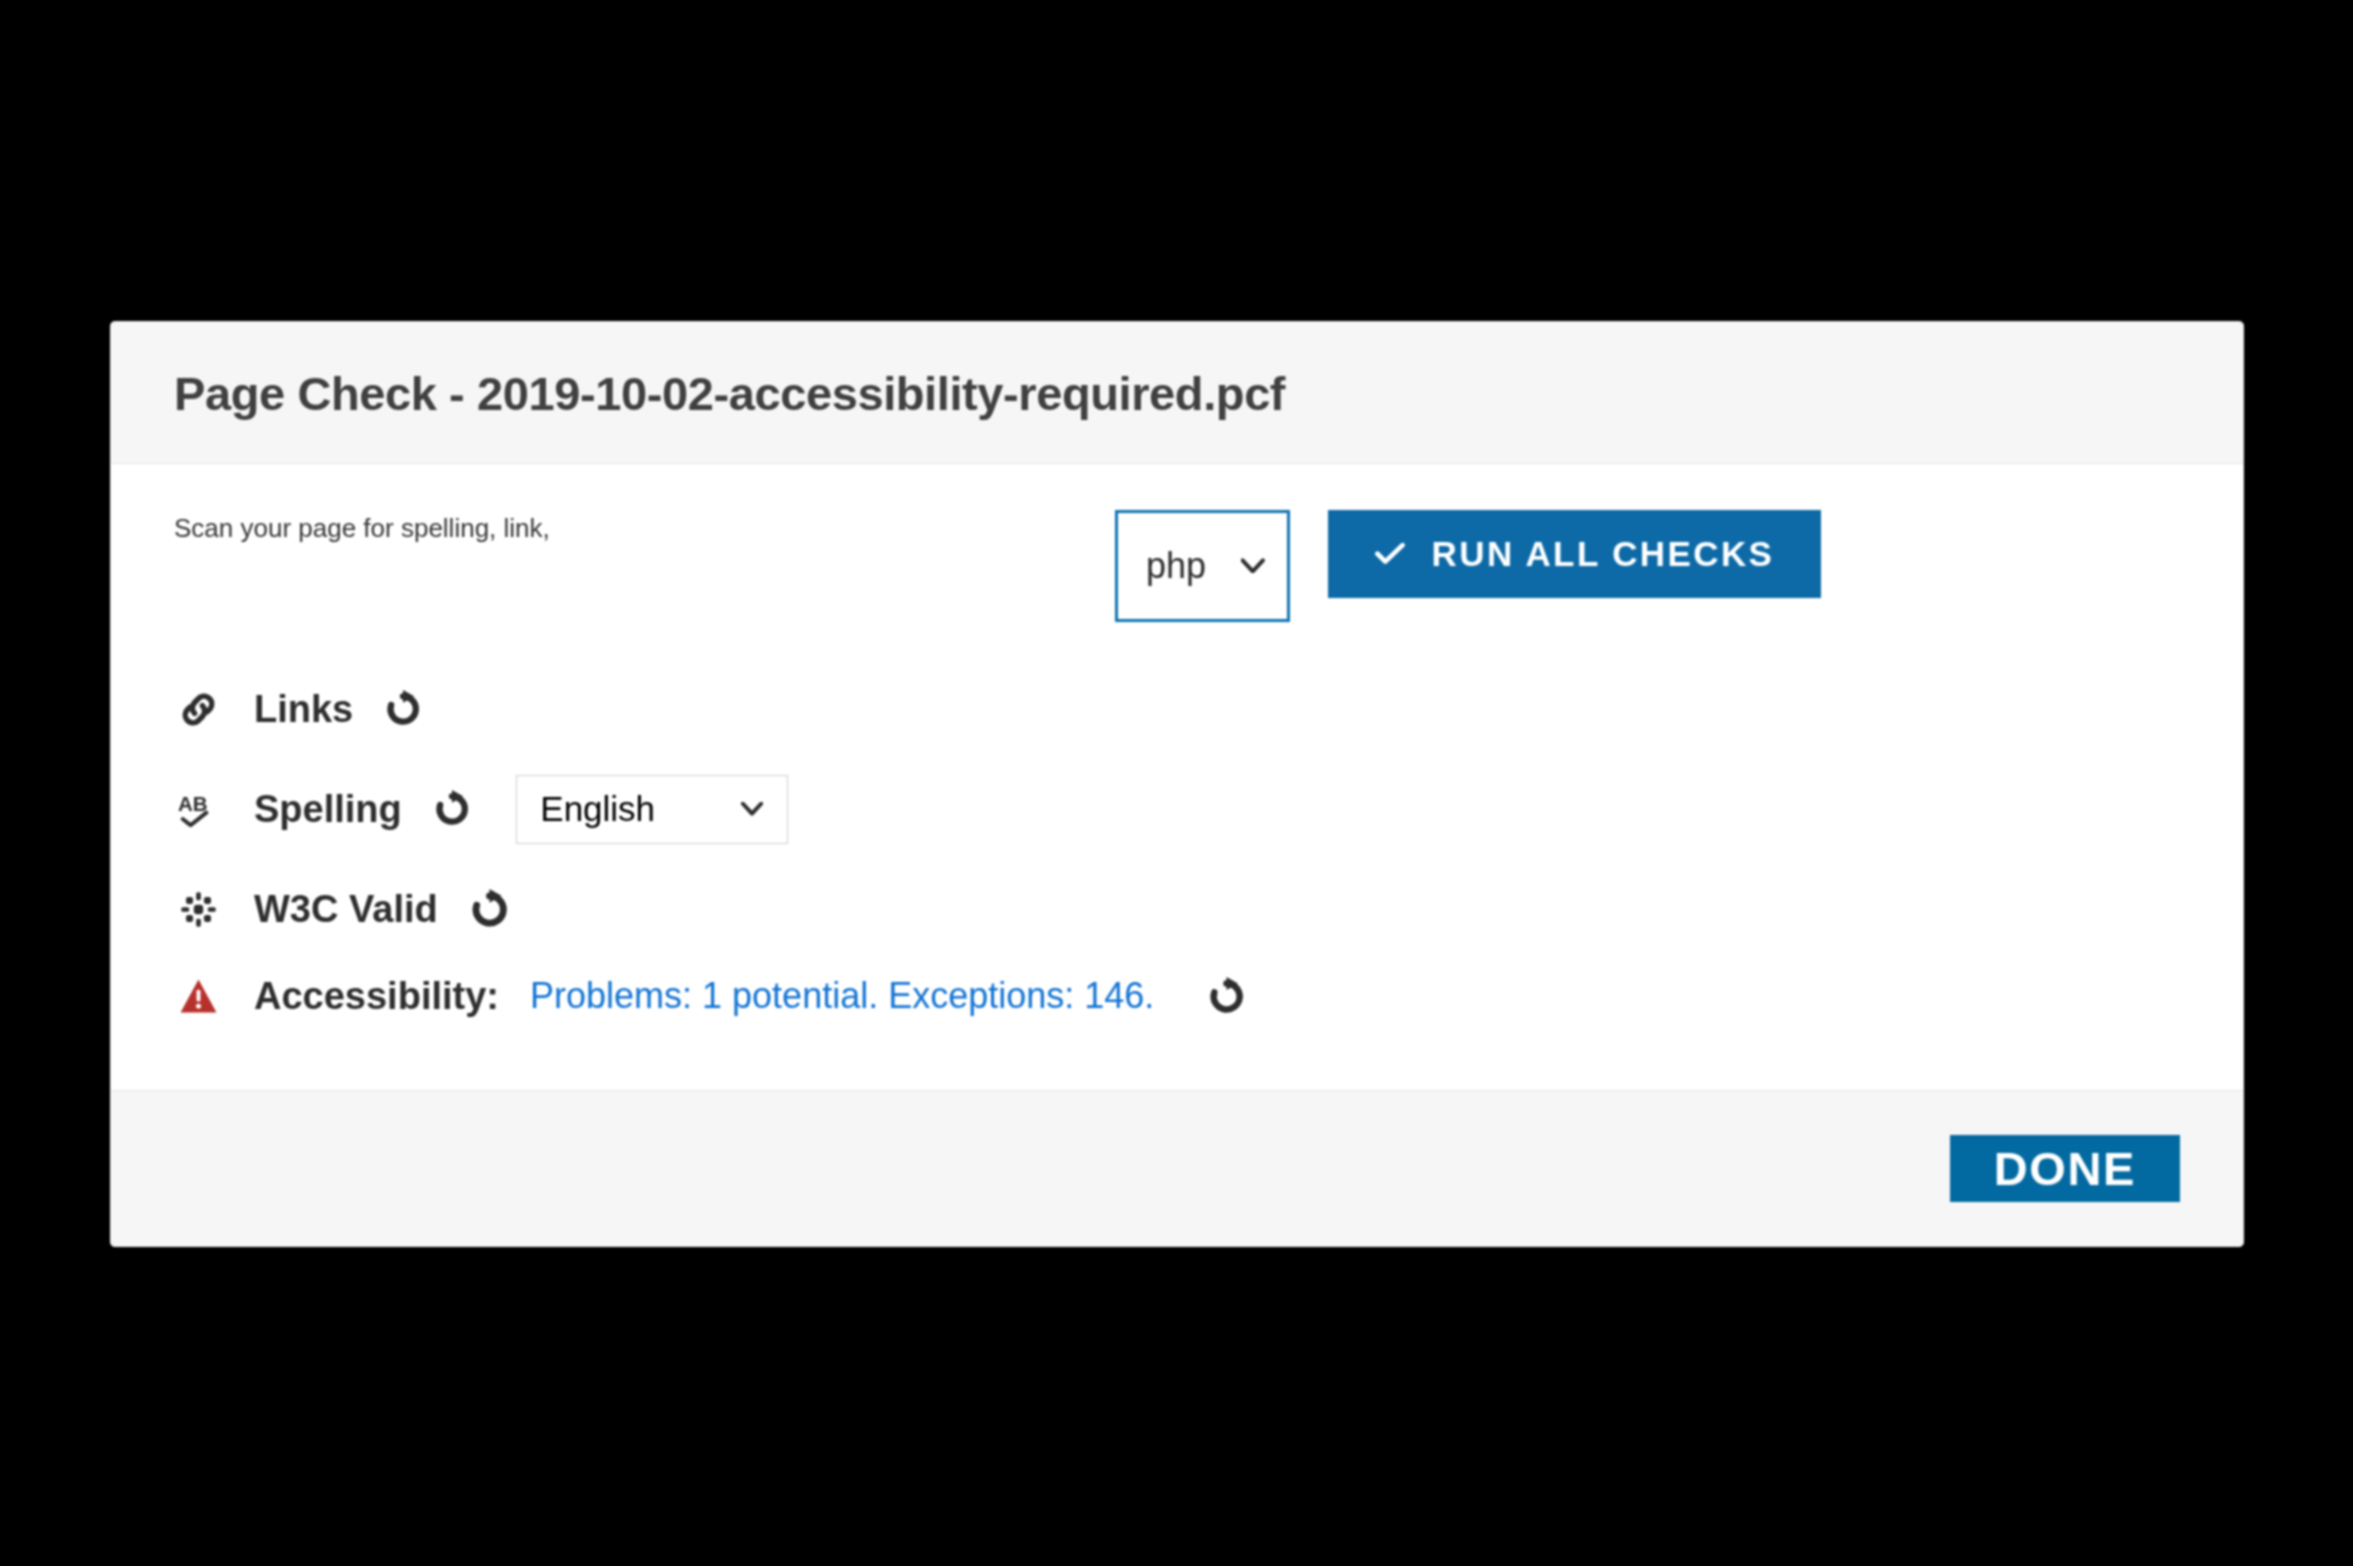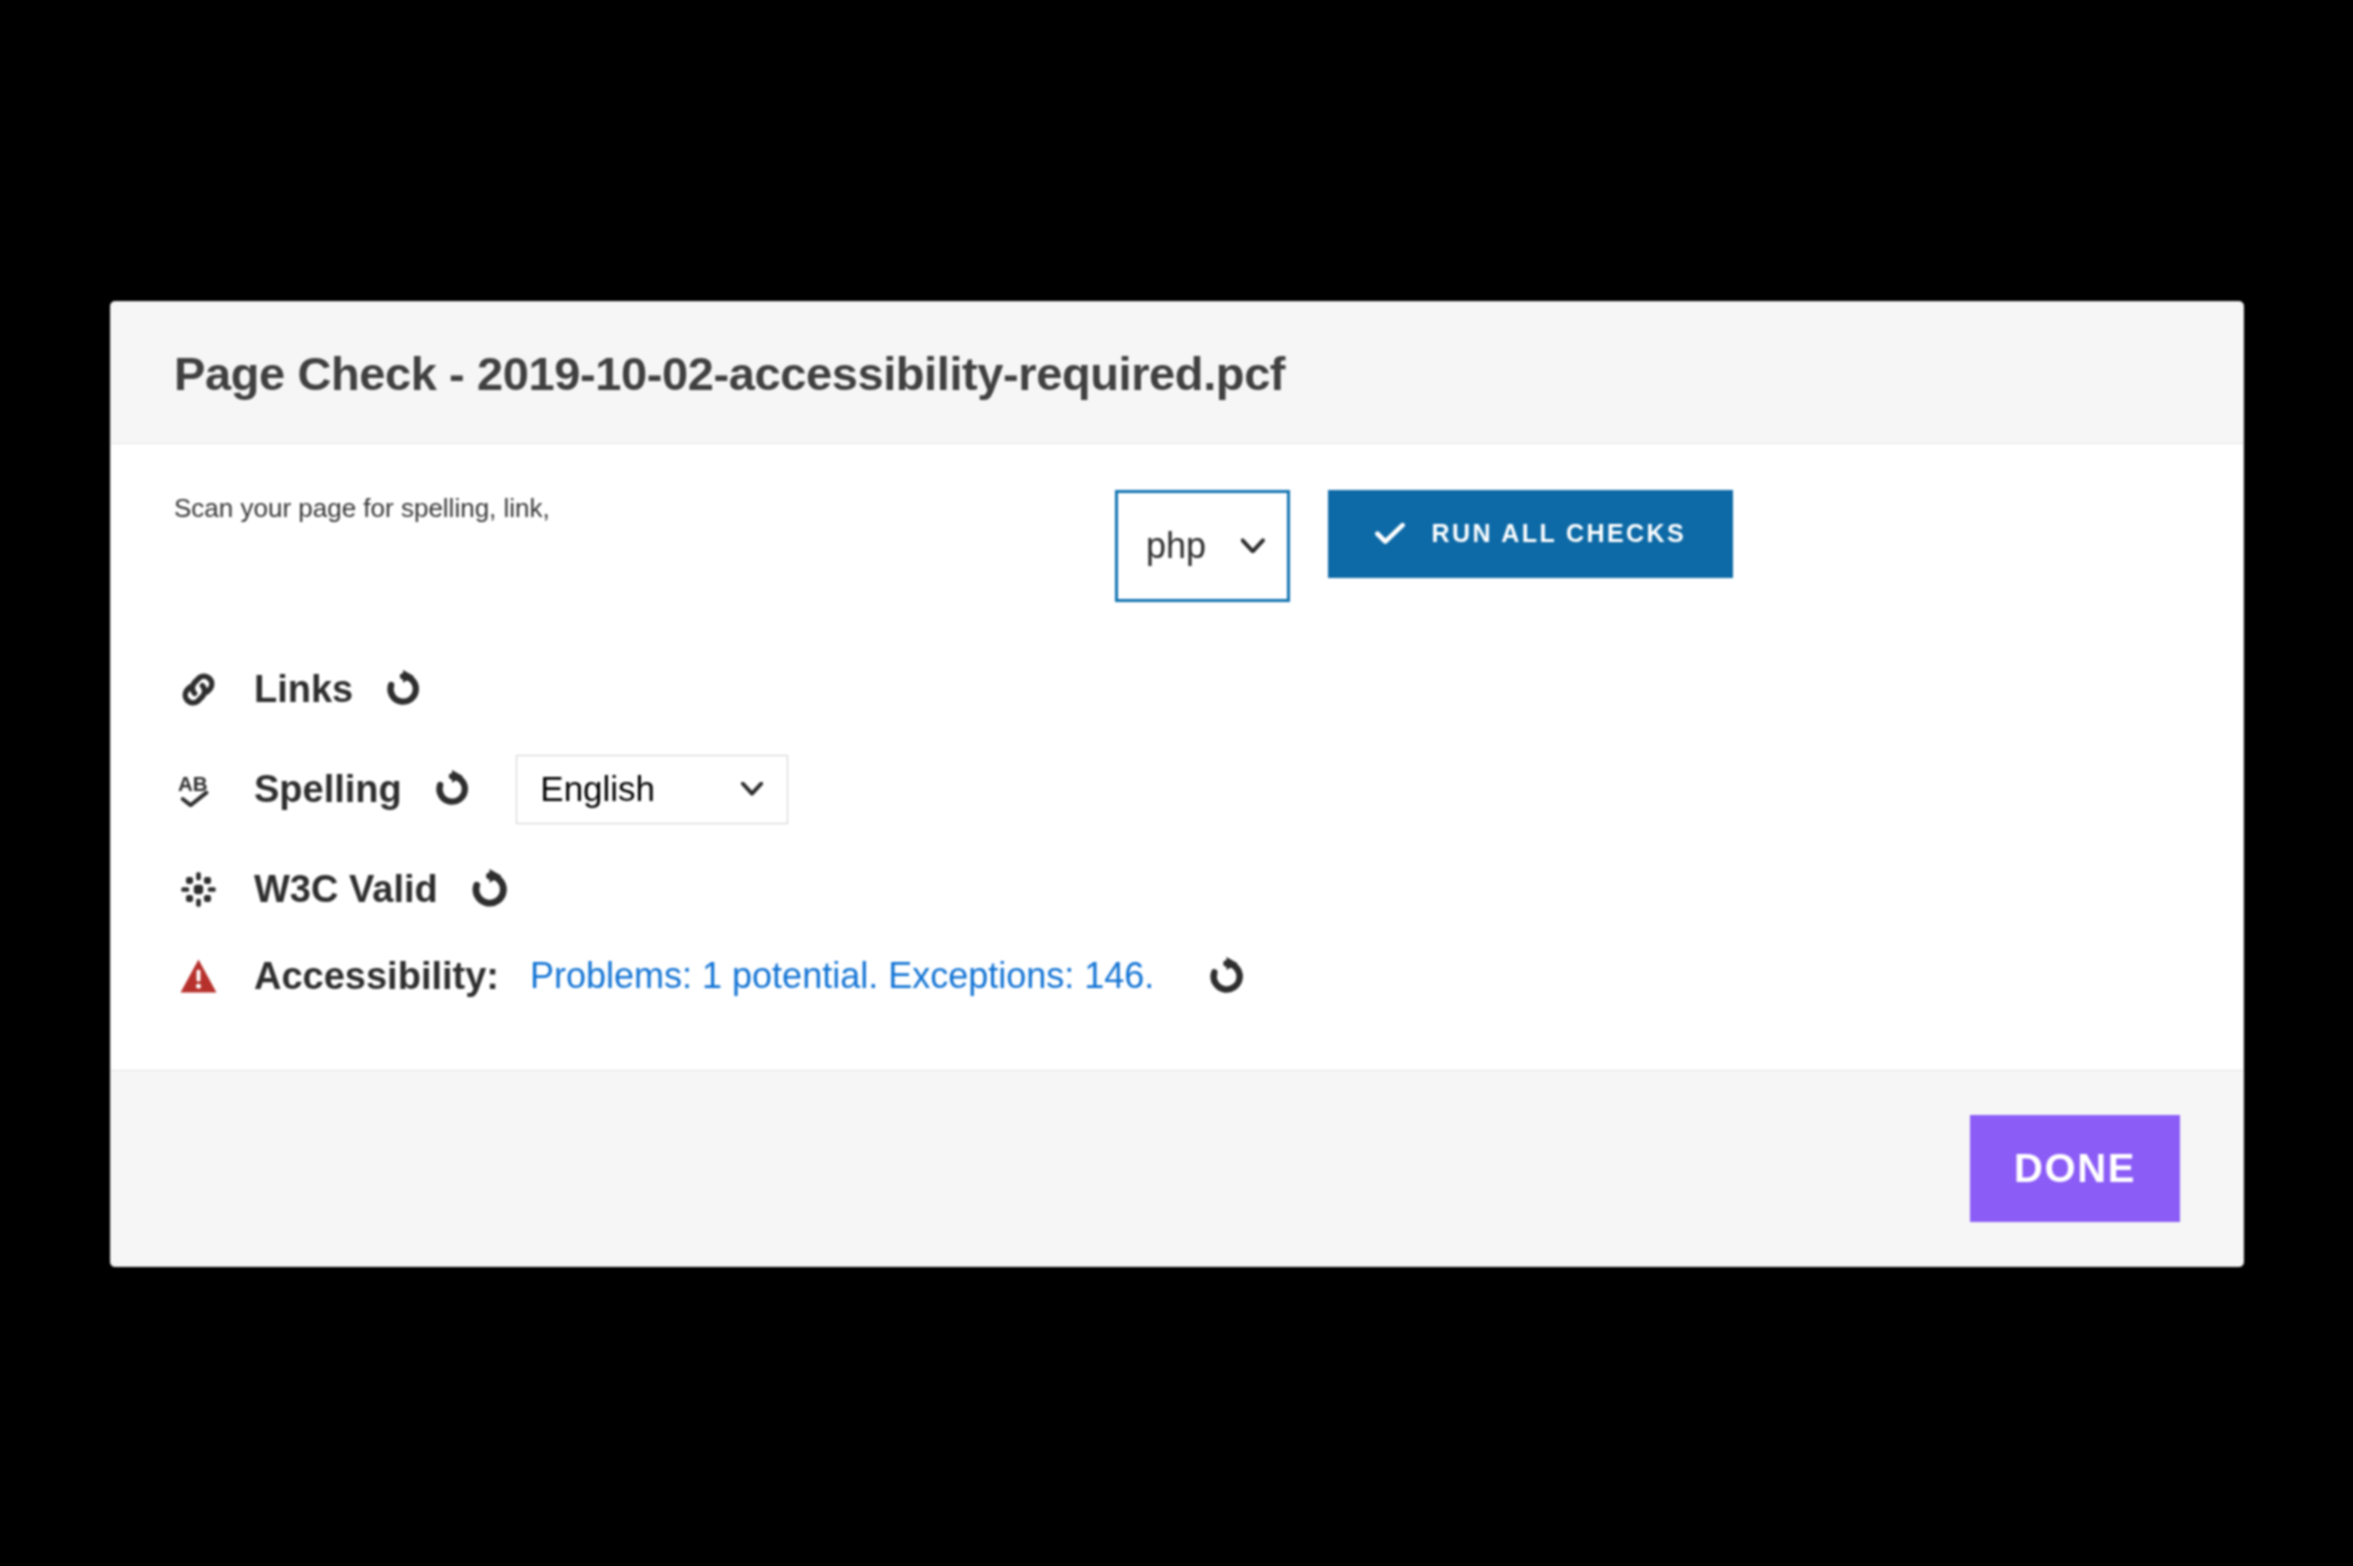--- a/index.html
+++ b/index.html
@@ -63,21 +63,21 @@
     display:flex;
     align-items:center;
     gap:35px;
     height:112px;
     cursor:pointer;
   }
   .select-php .caret { display:flex; }
   .run-btn {
     background:#0d6aa7;
     color:#fff;
-    font-size:25px;
+    font-size:35px;
     font-weight:700;
     letter-spacing:2.4px;
     border:none;
     padding:0 47px;
     height:88px;
     display:flex;
     align-items:center;
     gap:27px;
     cursor:pointer;
     white-space:nowrap;
@@ -118,27 +118,27 @@
   }
   .alert-icon { color:#b7312c; }
   .dialog-footer {
     border-top:1.6px solid #e5e5e5;
     background:#f6f6f6;
     padding:44px 63px;
     display:flex;
     justify-content:flex-end;
   }
   .done-btn {
-    background:#8b5cf6;
+    background:#0369a1;
     color:#fff;
     border:none;
-    font-size:40px;
+    font-size:47px;
     font-weight:700;
     letter-spacing:1.6px;
-    padding:31px 44px;
+    padding:6px 44px;
     cursor:pointer;
   }
   svg { display:block; }
 </style>
 </head>
 <body>
 
 <div class="stage">
   <div class="dialog">
 

